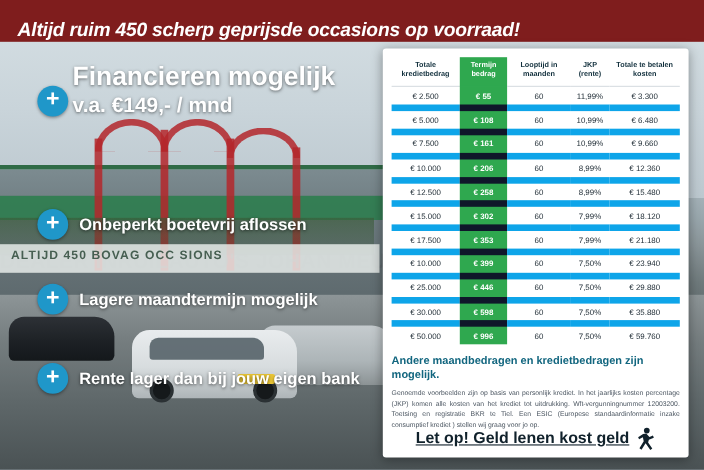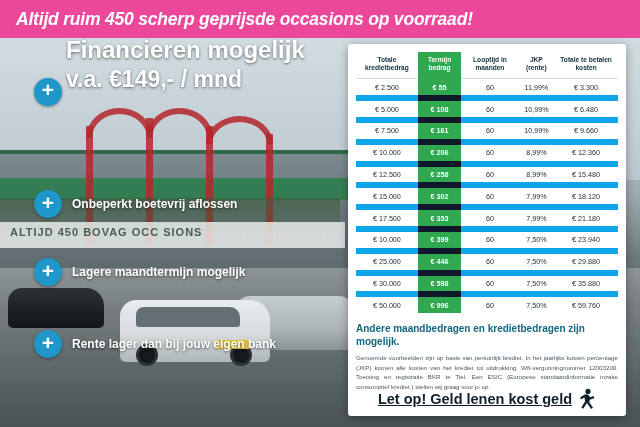--- a/index.html
+++ b/index.html
@@ -113,43 +113,43 @@
     opacity: .95;
   }
   .veg {
     position: absolute; left: 0; top: 198px; width: 340px; height: 34px;
     background: linear-gradient(to bottom, rgba(58,92,57,0.65), rgba(44,70,46,0.2));
   }
 
   
   .topbar {
     position: absolute; left: 0; top: 0; width: 640px; height: 38px;
-    background: #ec4899;
-    display: flex; align-items: center;
+    background: #7f1d1d;
+    display: flex; align-items: flex-end;
   }
   .topbar-text {
     color: #ffffff;
     font-size: 17.5px;
     font-weight: bold;
     font-style: italic;
     padding-left: 16px;
     letter-spacing: -0.2px;
     white-space: nowrap;
   }
 
   
   .headline {
-    position: absolute; left: 66px; top: 36px; width: 280px;
+    position: absolute; left: 66px; top: 56px; width: 280px;
     color: #ffffff;
     font-size: 24px;
     font-weight: bold;
     line-height: 1.18;
     text-shadow: 0 1px 3px rgba(0,0,0,.55);
   }
-  .headline .l2 { font-size: 23px; display:block; margin-top: 2px;}
+  .headline .l2 { font-size: 19px; display:block; margin-top: 2px;}
 
   .bullet-row {
     position: absolute;
     display: flex;
     align-items: center;
     width: 340px;
   }
   .bullet-row.b1 { left: 34px; top: 190px; }
   .bullet-row.b2 { left: 34px; top: 258px; }
   .bullet-row.b3 { left: 34px; top: 330px; }
@@ -162,21 +162,21 @@
     flex: 0 0 28px;
     display: flex; align-items: center; justify-content: center;
     font-size: 21px; font-weight: bold;
     line-height: 1;
     box-shadow: 0 1px 3px rgba(0,0,0,.4);
   }
   .plus span { position: relative; top: -2px; }
   .bullet-text {
     margin-left: 10px;
     color: #ffffff;
-    font-size: 12px;
+    font-size: 15px;
     font-weight: bold;
     text-shadow: 0 1px 3px rgba(0,0,0,.6);
     white-space: nowrap;
   }
   .plus-head {
     position: absolute; left: 34px; top: 78px;
     width: 28px; height: 28px; border-radius: 50%;
     background: #1f97c9; color: #fff;
     display: flex; align-items: center; justify-content: center;
     font-size: 21px; font-weight: bold;

